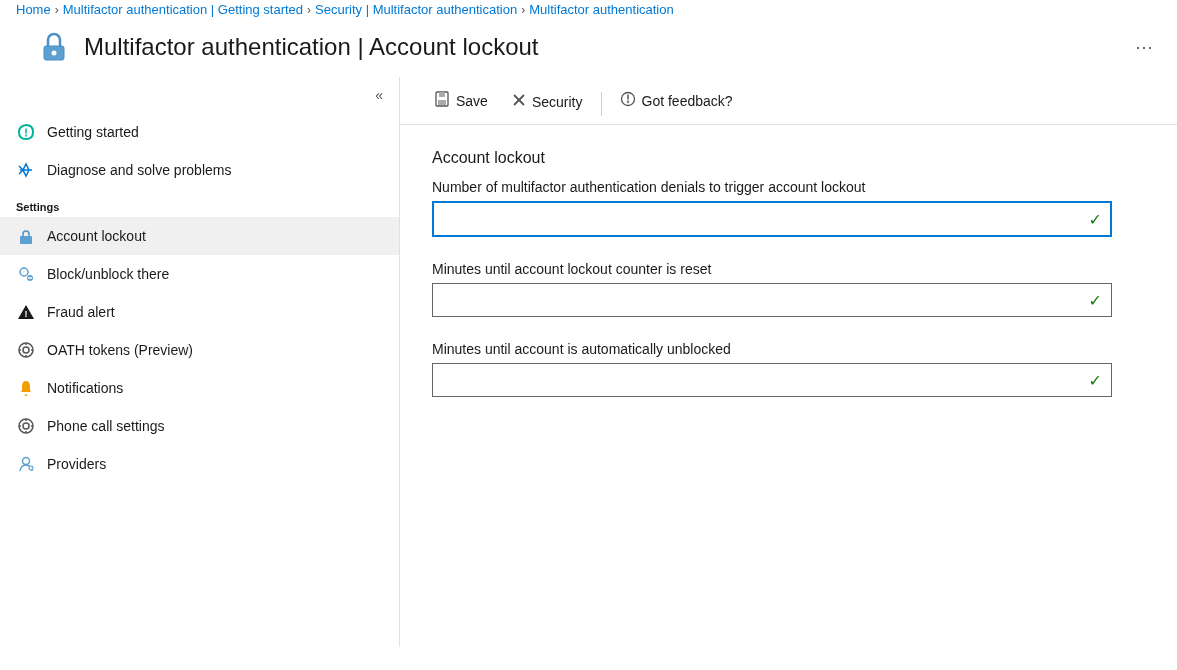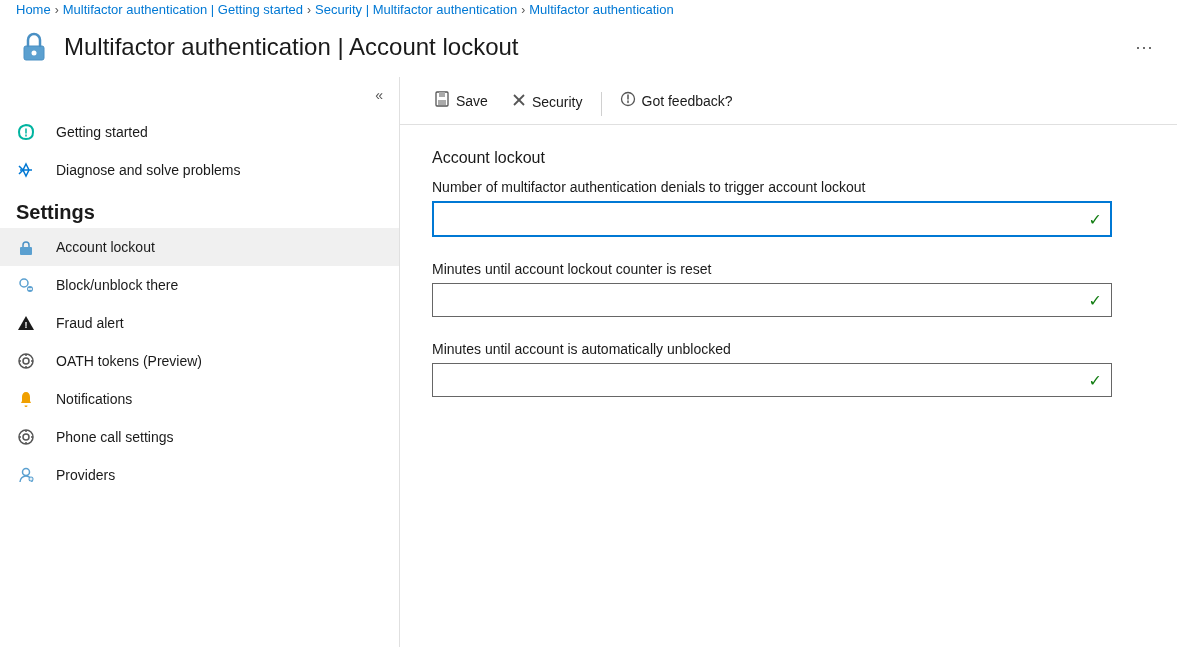--- a/index.html
+++ b/index.html
@@ -32,20 +32,21 @@
       color: #555;
       font-size: 12px;
     }
 
     
     .page-header {
       display: flex;
       align-items: center;
       padding: 6px 16px 12px 16px;
       gap: 12px;
+      margin-left: 20px;
     }
     .page-header-icon {
       width: 36px;
       height: 36px;
       display: flex;
       align-items: center;
       justify-content: center;
     }
     .page-header-title {
       font-size: 24px;
@@ -85,42 +86,42 @@
       color: #555;
       font-size: 14px;
       padding: 2px 4px;
     }
 
     .sidebar-item {
       display: flex;
       align-items: center;
       padding: 9px 16px;
       cursor: pointer;
-      gap: 20px;
+      gap: 11px;
       color: #1a1a1a;
     }
     .sidebar-item.active {
       background: #f0f0f0;
     }
     .sidebar-item-label {
       font-size: 14px;
     }
     .sidebar-icon {
       width: 20px;
       height: 20px;
       display: flex;
       align-items: center;
       justify-content: center;
       flex-shrink: 0;
     }
 
     .sidebar-section-title {
       padding: 12px 16px 4px 16px;
       font-weight: 600;
-      font-size: 20px;
+      font-size: 11px;
       color: #1a1a1a;
     }
 
     
     .main {
       flex: 1;
       display: flex;
       flex-direction: column;
       overflow: hidden;
     }

